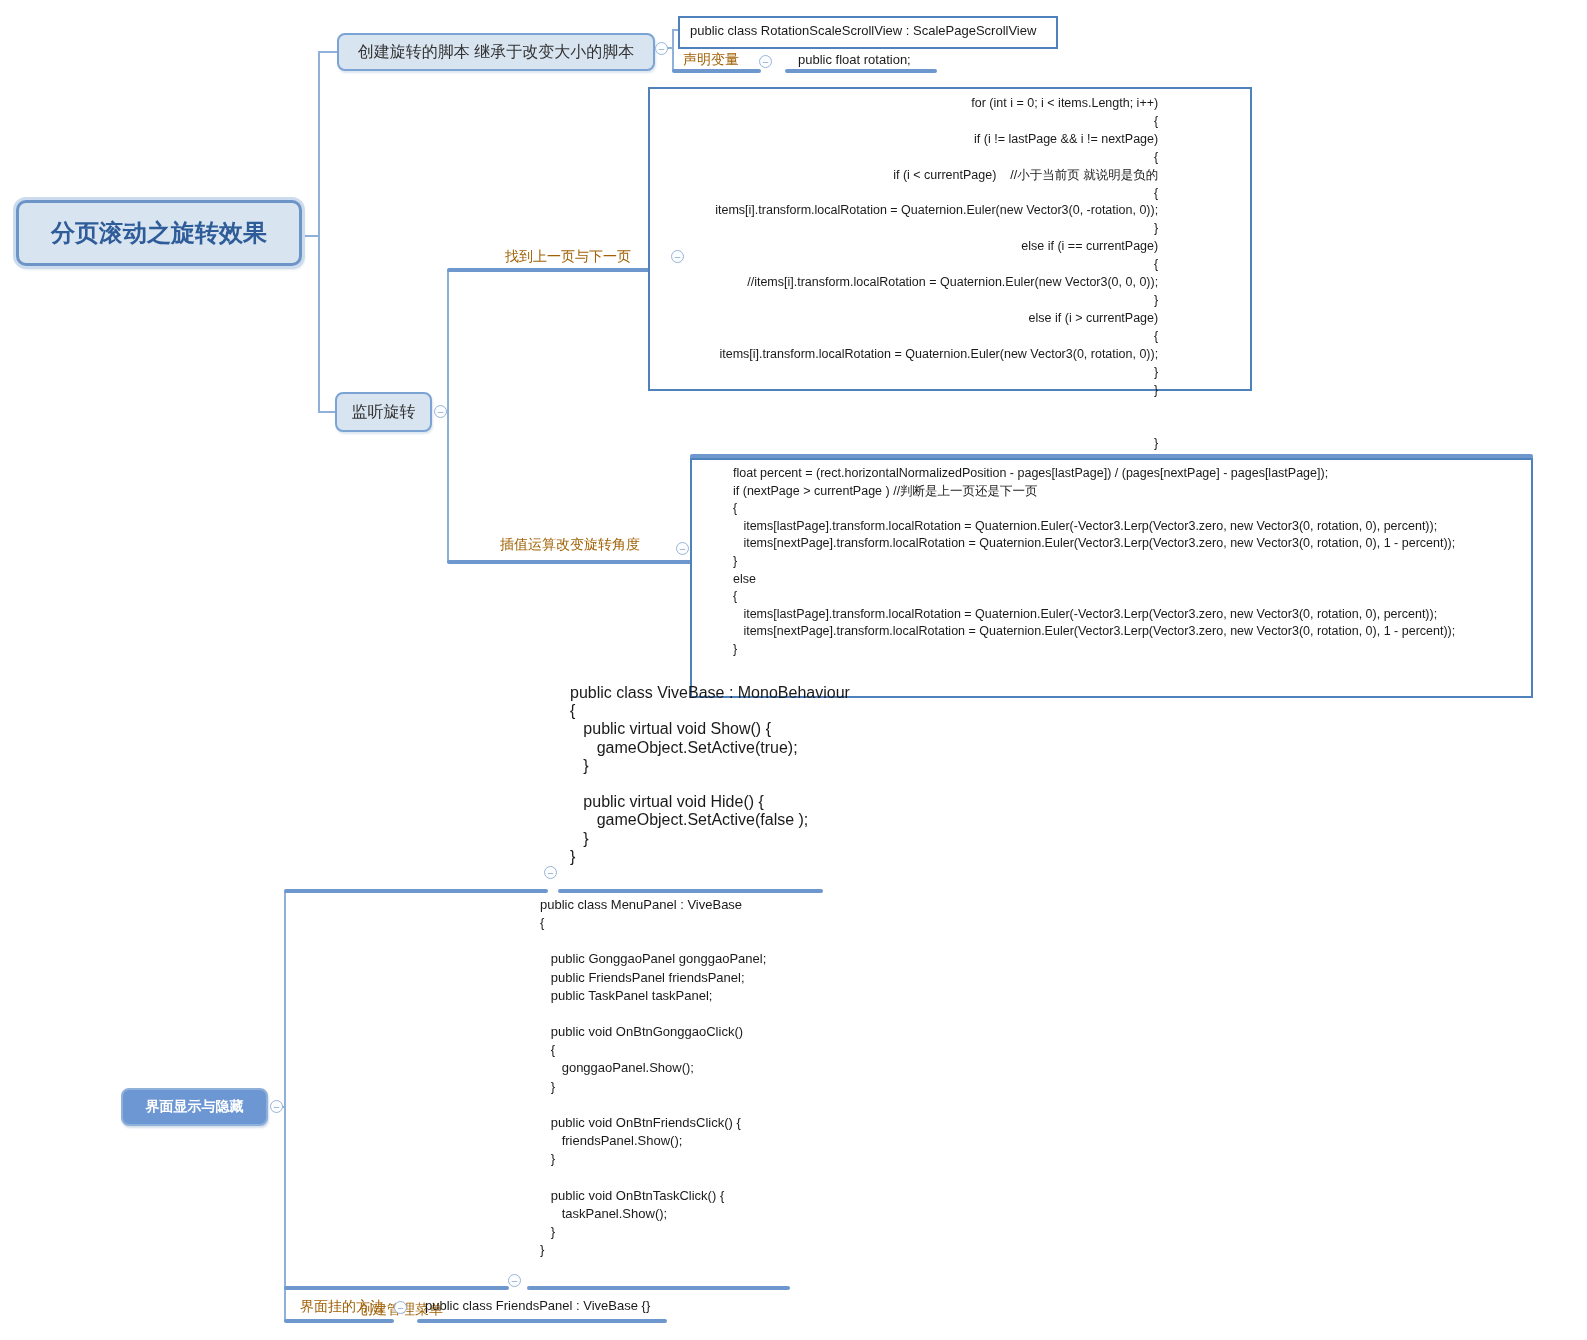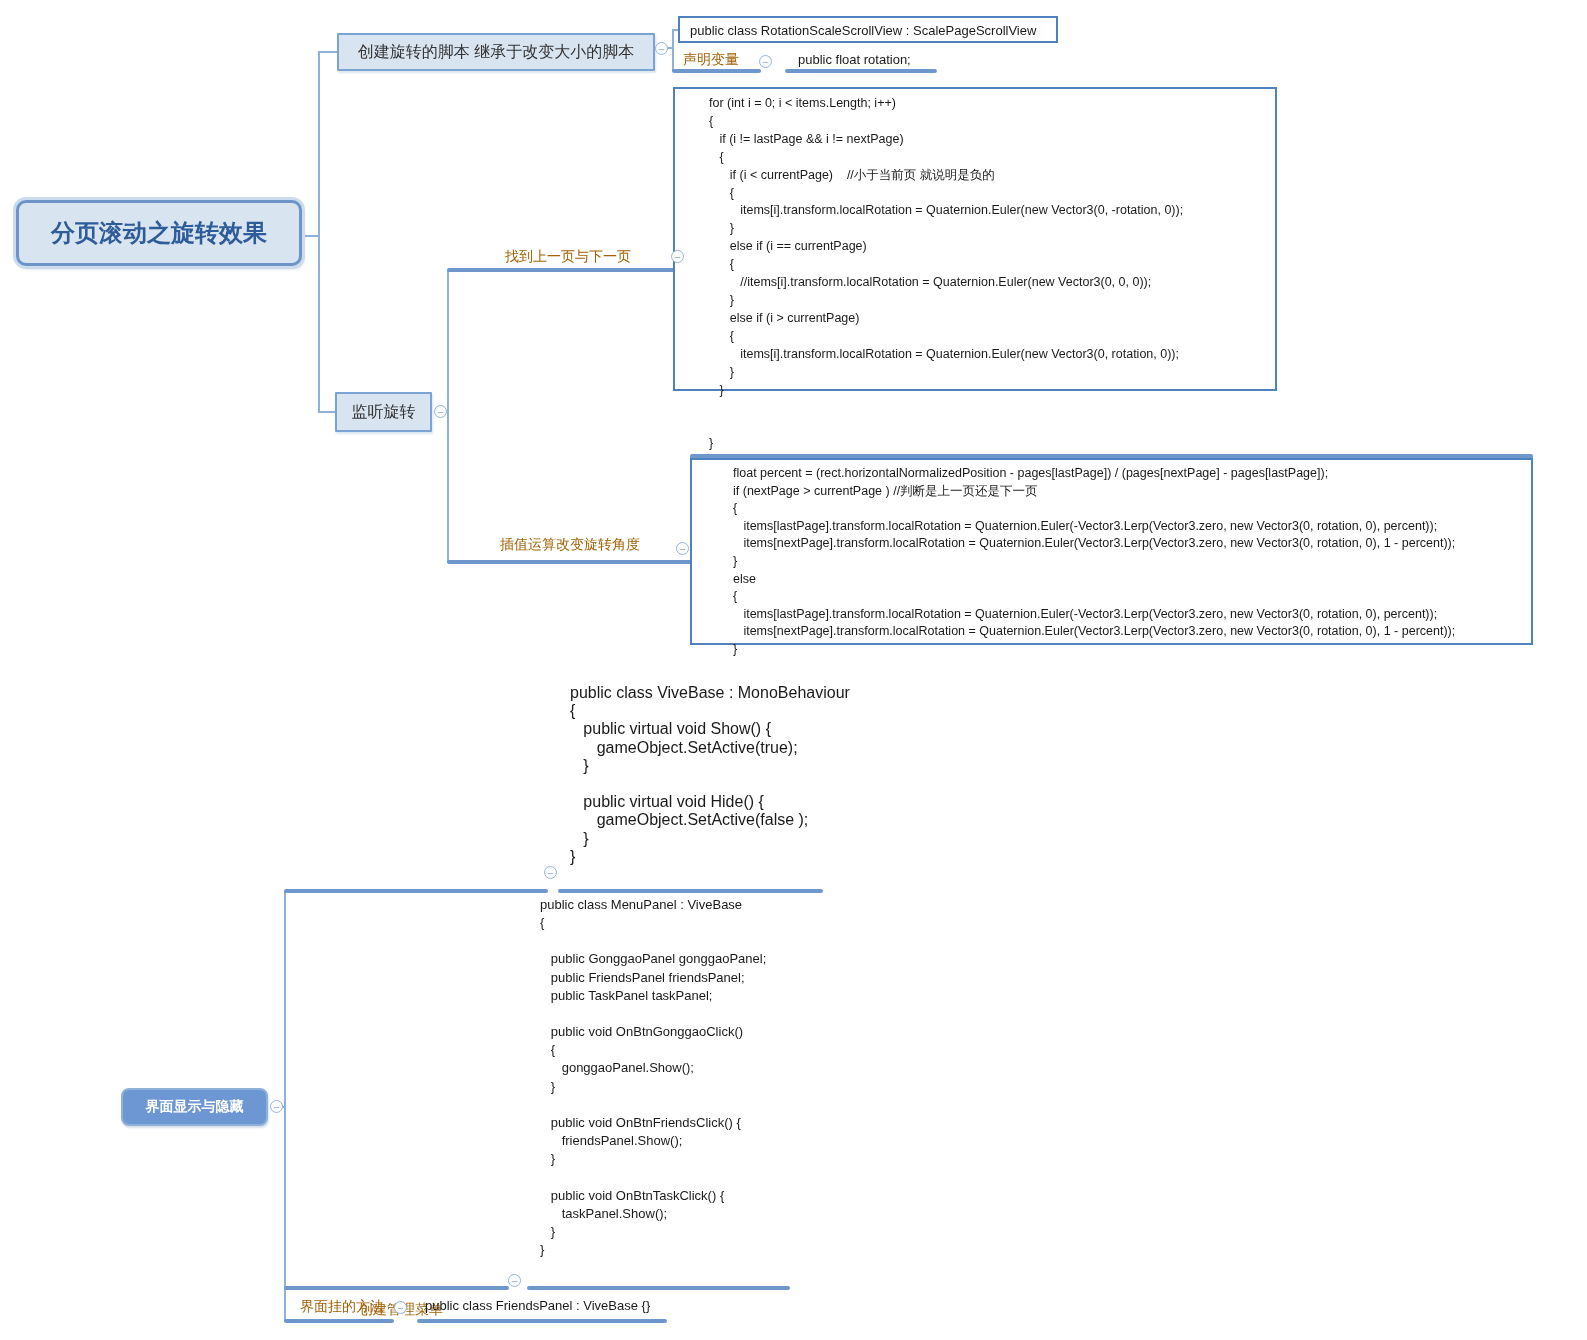--- a/index.html
+++ b/index.html
@@ -8,21 +8,21 @@
   .h{position:absolute;height:2px;background:#8fb0d9;}
   .v{position:absolute;width:2px;background:#8fb0d9;}
   .u{position:absolute;height:4px;background:#6e97cd;border-radius:2px;}
   .minus{position:absolute;width:13px;height:13px;border:1px solid #9ab4d6;border-radius:50%;
          background:#fbfdff;color:#8fa9cc;font-size:11px;line-height:12px;text-align:center;
          box-sizing:border-box;cursor:pointer;}
   .rootbox{position:absolute;left:16px;top:200px;width:286px;height:66px;background:#d9e4f1;
            border:3px solid #6d94c6;border-radius:10px;box-shadow:0 0 0 3px #ccdbee, 2px 3px 3px rgba(100,130,170,.35);
            display:flex;align-items:center;justify-content:center;
            font-size:24px;font-weight:bold;color:#2e5c99;box-sizing:border-box;}
-  .branchbox{position:absolute;background:#d9e4f1;border:2px solid #7ba3d4;border-radius:1px;
+  .branchbox{position:absolute;background:#d9e4f1;border:2px solid #7ba3d4;border-radius:8px;
              display:flex;align-items:center;justify-content:center;font-size:16px;color:#333;
              box-sizing:border-box;box-shadow:1px 2px 2px rgba(120,150,190,.25);}
   .root2box{position:absolute;left:121px;top:1088px;width:147px;height:38px;background:#6d97d3;
             border:2px solid #8fb0d9;border-radius:8px;display:flex;align-items:center;justify-content:center;
             font-size:14px;font-weight:bold;color:#ffffff;box-sizing:border-box;box-shadow:1px 2px 2px rgba(120,150,190,.3);}
   .codebox{position:absolute;background:#ffffff;border:2px solid #4f81bd;box-sizing:border-box;}
   .code{position:absolute;margin:0;font-family:"Liberation Sans",sans-serif;font-size:12.5px;
         color:#1a1a1a;white-space:pre;}
   .label{position:absolute;font-size:14px;color:#a16207;white-space:pre;}
   .codetext{position:absolute;font-size:13px;color:#1a1a1a;white-space:pre;}
@@ -56,33 +56,33 @@
   <div class="u" style="left:417px;top:1319px;width:250px;"></div>
 
   <div class="rootbox">
     <span>分页滚动之旋转效果</span>
   </div>
 
   <div class="branchbox" style="left:337px;top:33px;width:318px;height:38px;">
     <span>创建旋转的脚本 继承于改变大小的脚本</span>
   </div>
 
-  <div class="codebox" style="left:678px;top:16px;width:380px;height:27px;padding-left:40px;">
+  <div class="codebox" style="left:678px;top:16px;width:380px;height:33px;padding-left:40px;">
     <div class="codetext" style="left:10px;top:5px;">public class RotationScaleScrollView : ScalePageScrollView</div>
   </div>
 
   <div class="label" style="left:683px;top:51px;">声明变量</div>
   <div class="codetext" style="left:798px;top:52px;">public float rotation;</div>
 
   <div class="branchbox" style="left:335px;top:392px;width:97px;height:40px;">
     <span>监听旋转</span>
   </div>
 
   <div class="label" style="left:505px;top:248px;">找到上一页与下一页</div>
-  <div class="codebox" style="left:673px;top:87px;width:604px;height:304px;">
+  <div class="codebox" style="left:648px;top:87px;width:604px;height:304px;text-align:right;">
     <pre class="code" style="left:34px;top:6px;line-height:17.9px;">for (int i = 0; i &lt; items.Length; i++)
 {
    if (i != lastPage &amp;&amp; i != nextPage)
    {
       if (i &lt; currentPage)    //小于当前页 就说明是负的
       {
          items[i].transform.localRotation = Quaternion.Euler(new Vector3(0, -rotation, 0));
       }
       else if (i == currentPage)
       {
@@ -93,21 +93,21 @@
          items[i].transform.localRotation = Quaternion.Euler(new Vector3(0, rotation, 0));
       }
    }
 
 
 }</pre>
   </div>
 
   <div class="label" style="left:500px;top:536px;">插值运算改变旋转角度</div>
   <div class="u" style="left:690px;top:454px;width:843px;height:5px;"></div>
-  <div class="codebox" style="left:690px;top:458px;width:843px;height:187px;">
+  <div class="codebox" style="left:690px;top:458px;width:843px;height:240px;">
     <pre class="code" style="left:41px;top:5px;line-height:17.6px;">float percent = (rect.horizontalNormalizedPosition - pages[lastPage]) / (pages[nextPage] - pages[lastPage]);
 if (nextPage &gt; currentPage ) //判断是上一页还是下一页
 {
    items[lastPage].transform.localRotation = Quaternion.Euler(-Vector3.Lerp(Vector3.zero, new Vector3(0, rotation, 0), percent));
    items[nextPage].transform.localRotation = Quaternion.Euler(Vector3.Lerp(Vector3.zero, new Vector3(0, rotation, 0), 1 - percent));
 }
 else
 {
    items[lastPage].transform.localRotation = Quaternion.Euler(-Vector3.Lerp(Vector3.zero, new Vector3(0, rotation, 0), percent));
    items[nextPage].transform.localRotation = Quaternion.Euler(Vector3.Lerp(Vector3.zero, new Vector3(0, rotation, 0), 1 - percent));

